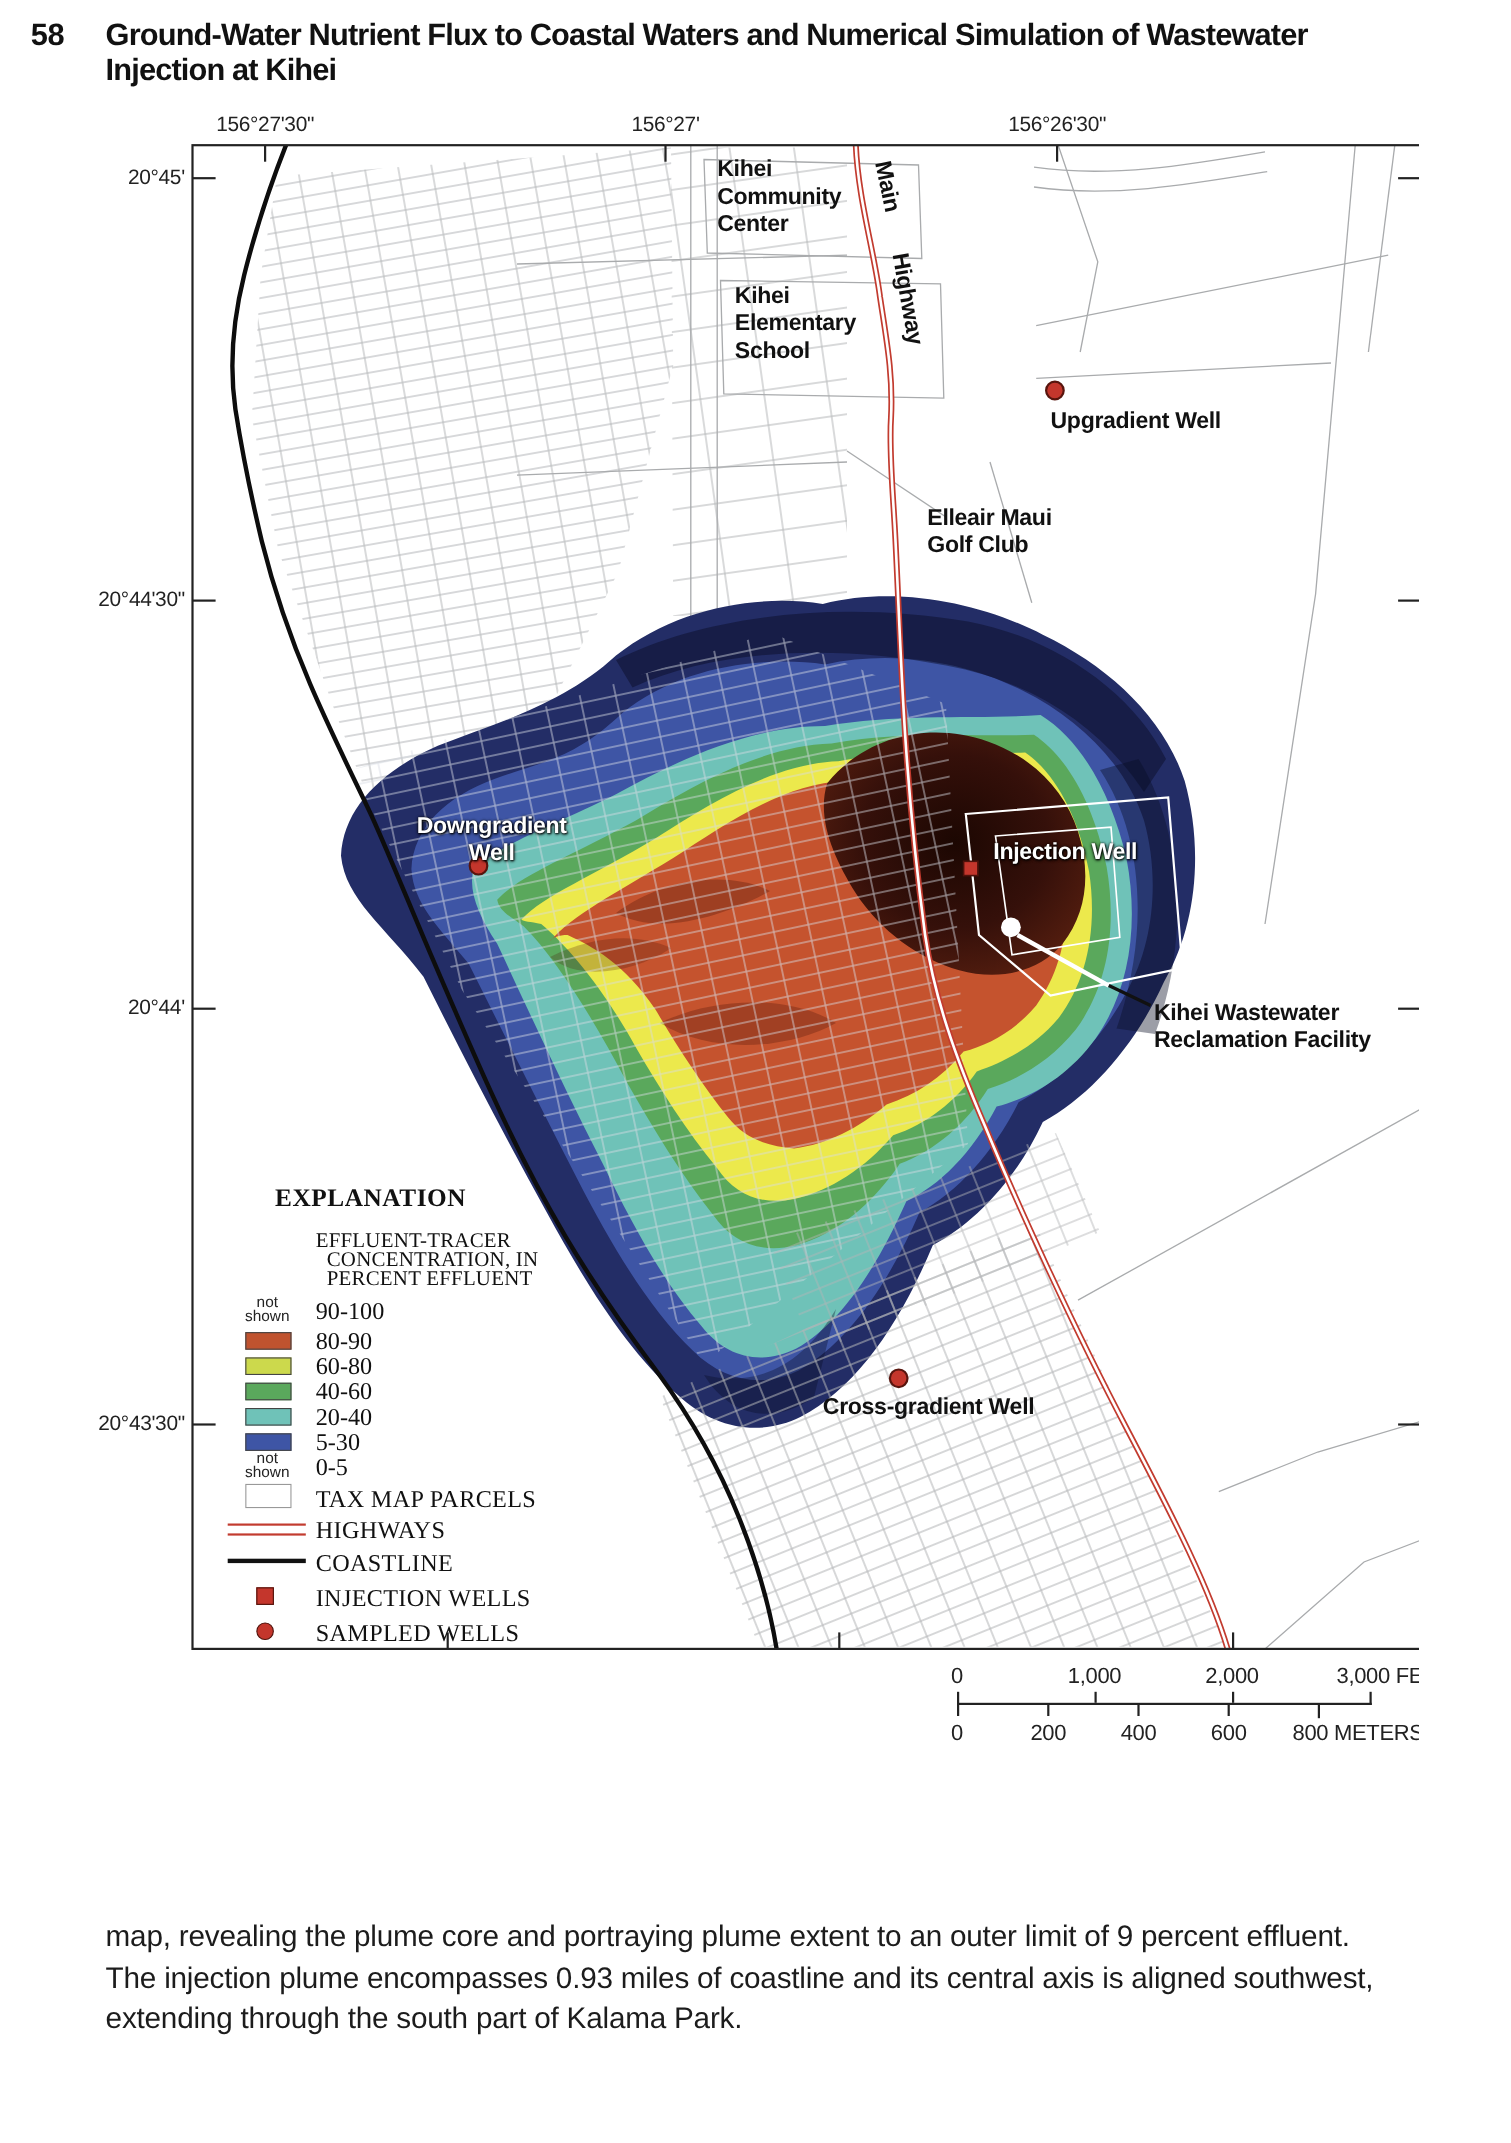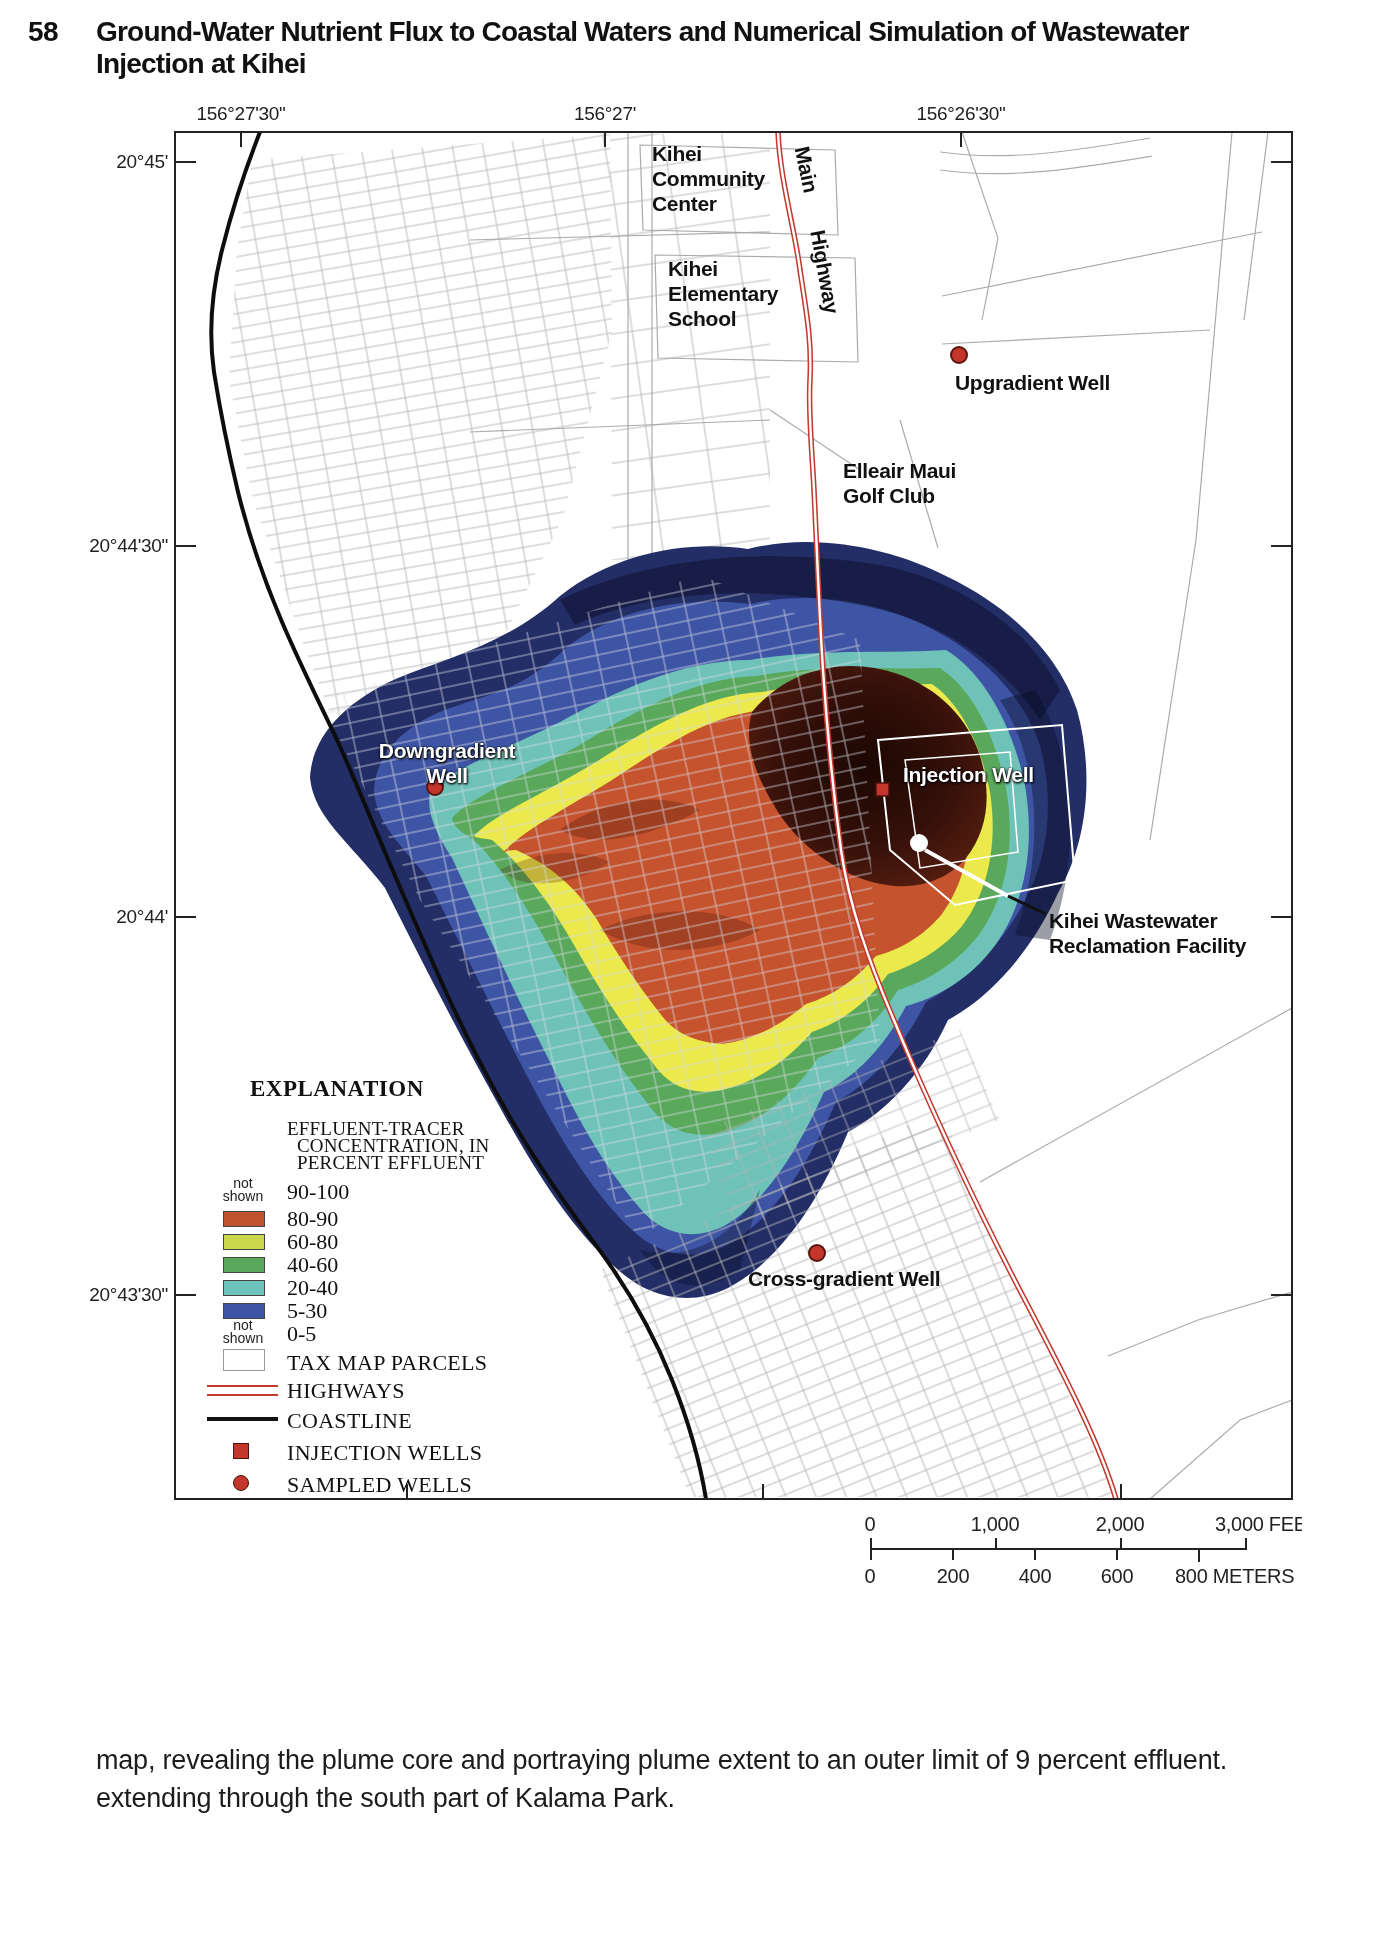--- a/index.html
+++ b/index.html
@@ -1,17 +1,17 @@
 <!DOCTYPE html>
 <html><head>
 <meta charset="utf-8">
 <style>
   html,body{margin:0;padding:0;background:#fff;}
   .page{position:relative;width:1290px;height:1948px;background:#fff;overflow:hidden;
-        font-family:"Liberation Sans",sans-serif;color:#111;padding-left:12px;}
+        font-family:"Liberation Sans",sans-serif;color:#111;}
   .hdr-num{position:absolute;left:28px;top:16px;font-size:28px;font-weight:bold;letter-spacing:-0.5px;}
   .hdr-title{position:absolute;left:96px;top:16px;font-size:28px;font-weight:bold;letter-spacing:-0.8px;}
   svg{position:absolute;left:0;top:0;}
   .coord{position:absolute;font-size:19px;color:#222;letter-spacing:-0.3px;white-space:nowrap;}
   .coord.top{transform:translateX(-50%);}
   .coord.left{text-align:right;width:110px;transform:translateY(-50%);}
   .maplabel{position:absolute;font-size:21px;font-weight:bold;line-height:25px;
             letter-spacing:-0.3px;color:#111;white-space:nowrap;}
   .whitelabel{color:#fff;text-shadow:0 1px 3px rgba(0,0,0,.9),0 0 2px rgba(0,0,0,.7),1px 1px 2px rgba(0,0,0,.8);}
   .rot{transform-origin:top left;}
@@ -360,16 +360,17 @@
     <div class="sb-line" style="left:358px;top:45px;width:2px;height:12px"></div>
     <div class="sb-lab ctr" style="left:30px;top:60px">0</div>
     <div class="sb-lab ctr" style="left:113px;top:60px">200</div>
     <div class="sb-lab ctr" style="left:195px;top:60px">400</div>
     <div class="sb-lab ctr" style="left:277px;top:60px">600</div>
     <div class="sb-lab" style="left:335px;top:60px">800 METERS</div>
   </div>
 
   <div class="caption">
     <div>map, revealing the plume core and portraying plume extent to an outer limit of 9 percent effluent.</div>
+    <div>The injection plume encompasses 0.93 miles of coastline and its central axis is aligned southwest,</div>
     <div>extending through the south part of Kalama Park.</div>
   </div>
 
 </div>
 
 </body></html>

